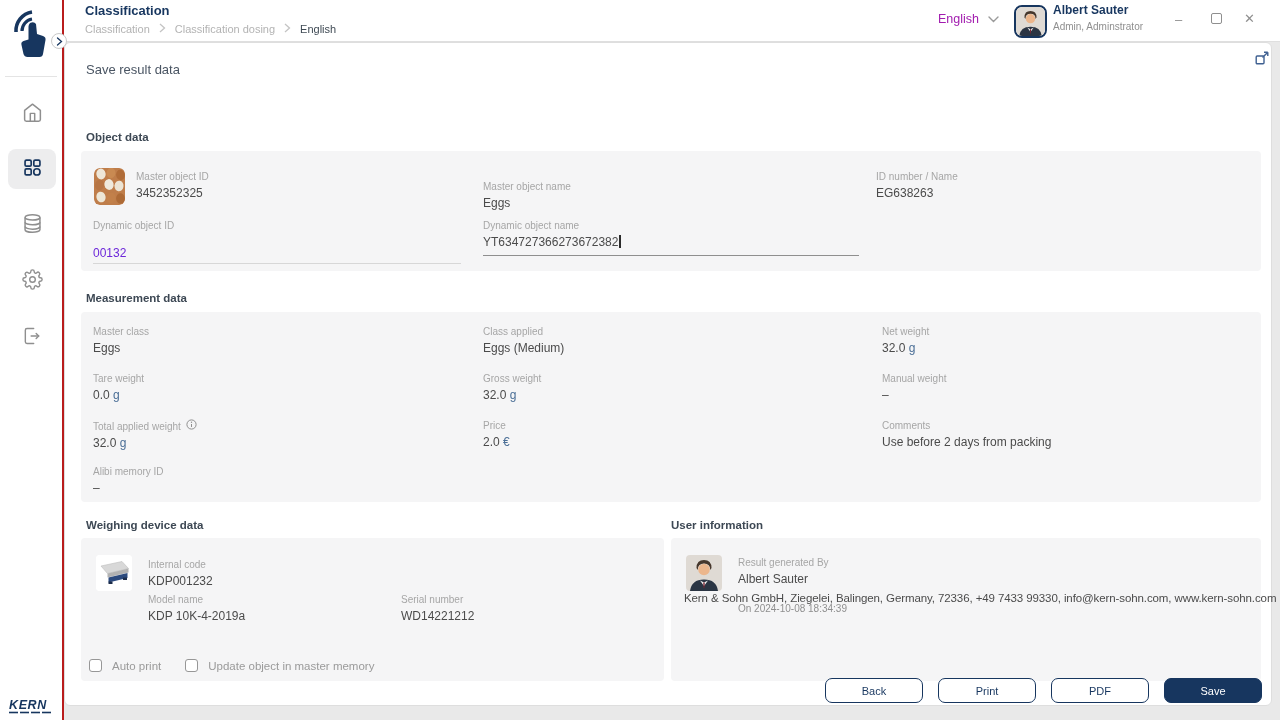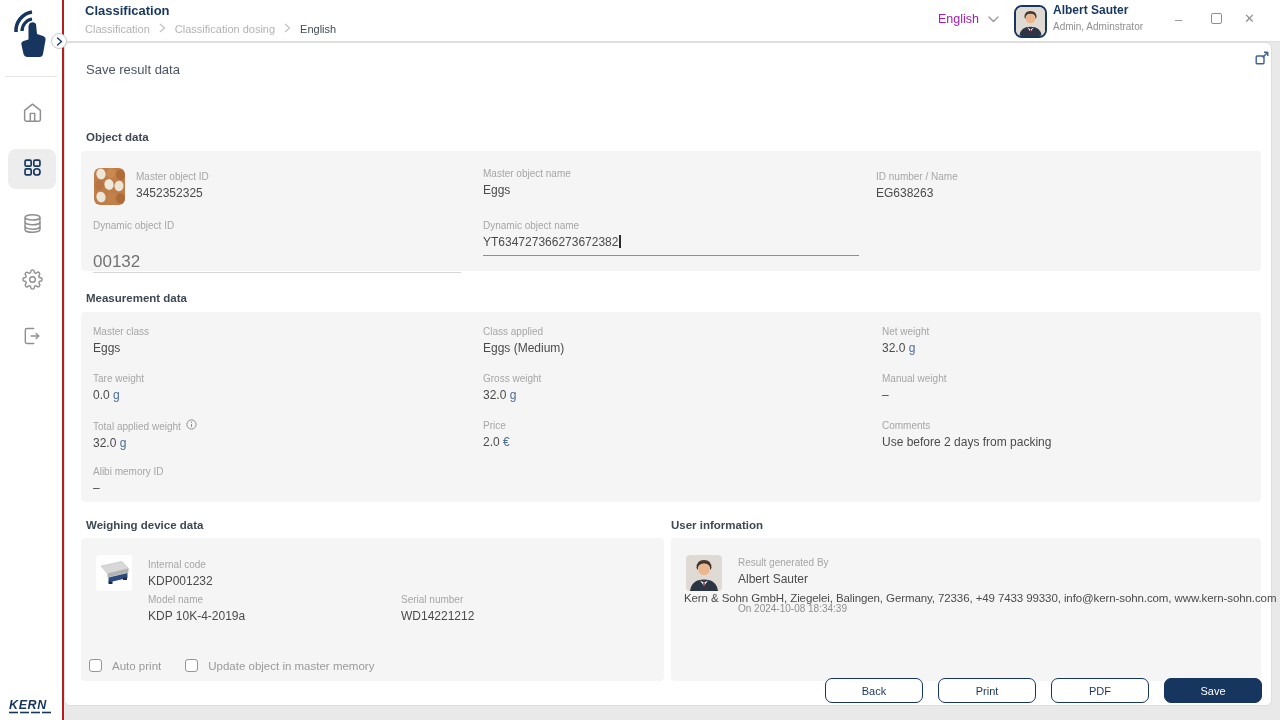--- a/index.html
+++ b/index.html
@@ -49,23 +49,23 @@
   .expand-btn { position:absolute; left:1188px; top:6px; background:none; border:0; cursor:pointer; padding:2px; }
 
   .sec-heading { position:absolute; font-size:11.5px; font-weight:700; color:#3d4854; }
   .panel { position:absolute; background:#f5f5f6; border-radius:4px; }
 
   .field { position:absolute; }
   .flabel { font-size:10px; color:#a6a6a6; line-height:13px; display:flex; align-items:center; gap:5px; }
   .fvalue { font-size:12px; color:#4b4b4b; line-height:15px; margin-top:3px; }
   .funit { color:#4a6e96; }
 
-  .underline-input { display:block; margin-top:20px; height:21px; width:368px; border:0;
+  .underline-input { display:block; margin-top:11px; height:21px; width:368px; border:0;
         border-bottom:1px solid #d7d7d7; background:transparent; outline:none;
-        font-family:"Liberation Sans", sans-serif; font-size:17px; color:#737373; padding:0; }
+        font-family:"Liberation Sans", sans-serif; font-size:12px; color:#6d28d9; padding:0; }
   .fake-input { margin-top:3px; height:21px; width:376px; border-bottom:1px solid #8f8f8f;
         font-size:12px; color:#4b4b4b; cursor:text; }
   .caret { display:inline-block; width:1.3px; height:13px; background:#2b2b2b; vertical-align:-2px;
            margin-left:1px; animation:blink 1s steps(1) infinite; }
   @keyframes blink { 50% { opacity:0; } }
 
   .thumb { position:absolute; border-radius:6px; overflow:hidden; }
   .thumb svg { display:block; }
 
   .company-line { position:absolute; left:13px; top:54px; width:570px; font-size:11.5px;
@@ -234,21 +234,21 @@
           <ellipse cx="7" cy="29" rx="4.6" ry="5.4" fill="#ede6d6" transform="rotate(-14 7 29)"></ellipse>
           <ellipse cx="17" cy="30" rx="4.5" ry="5.3" fill="#c2804a" transform="rotate(12 17 30)"></ellipse>
           <ellipse cx="26.5" cy="30.5" rx="4.4" ry="5.2" fill="#ad6a36" transform="rotate(-6 26.5 30.5)"></ellipse>
         </svg>
       </div>
 
       <div class="field" style="left:55px; top:19px">
         <div class="flabel">Master object ID</div>
         <div class="fvalue">3452352325</div>
       </div>
-      <div class="field" style="left:402px; top:16px">
+      <div class="field" style="left:402px; top:29px">
         <div class="flabel">Master object name</div>
         <div class="fvalue">Eggs</div>
       </div>
       <div class="field" style="left:795px; top:19px">
         <div class="flabel">ID number / Name</div>
         <div class="fvalue">EG638263</div>
       </div>
 
       <div class="field" style="left:12px; top:68px">
         <div class="flabel">Dynamic object ID</div>

